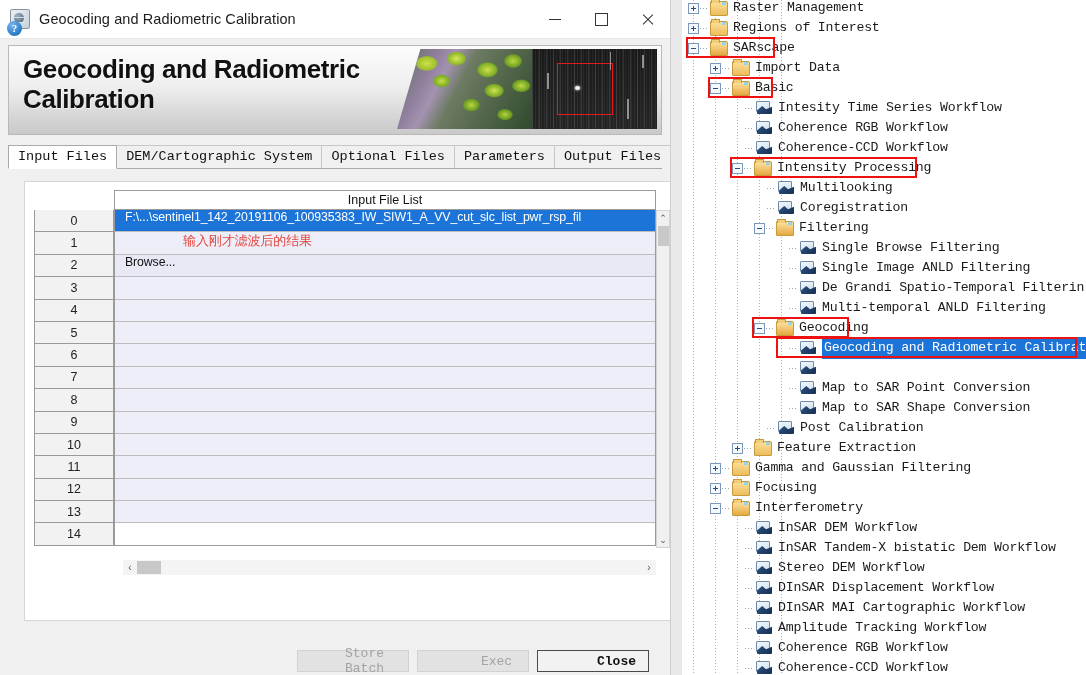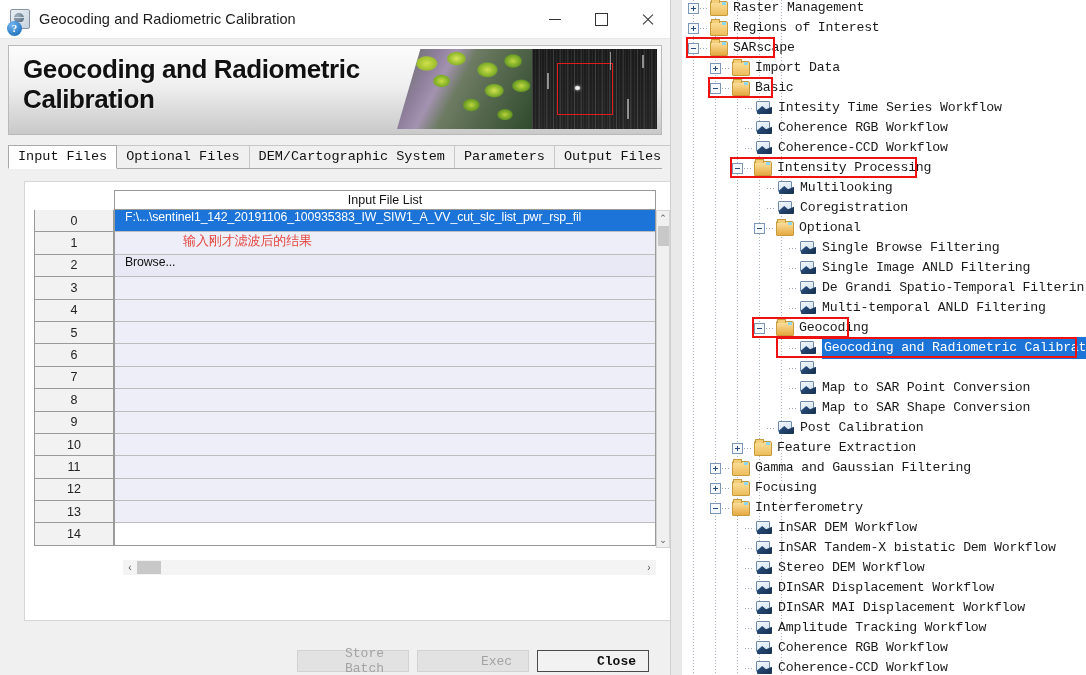--- a/index.html
+++ b/index.html
@@ -300,22 +300,22 @@
         <div class="streak" style="left:62%;top:4%;width:1.5px;height:22%;"></div>
         <div class="streak" style="left:88%;top:8%;width:2px;height:16%;"></div>
         <div class="streak" style="left:12%;top:30%;width:1.5px;height:20%;"></div>
         <div class="streak" style="left:76%;top:62%;width:1.5px;height:25%;"></div>
       </div>
     </div>
   </div>
 
   <div id="tabs">
       <div class="tab active">Input Files</div>
+      <div class="tab">DEM/Cartographic System</div>
       <div class="tab">Optional Files</div>
-      <div class="tab">DEM/Cartographic System</div>
       <div class="tab">Parameters</div>
       <div class="tab">Output Files</div>
     </div>
 
   <div id="panel">
     <div id="listwrap">
       <div id="list-header">Input File List</div>
       <div id="grid">
         <div id="rownums">
             <div class="rn">0</div>
@@ -474,21 +474,21 @@
     <div class="node" style="top: 198px; padding-left: 72px;">
       <span style="width: 12px; flex: 0 0 auto;"></span>
       <span class="dots"></span>
       <span class="tool"></span>
       <span class="lbl">Coregistration</span>
     </div>
     <div class="node" style="top: 218px; padding-left: 72px;">
       <span class="pm"></span>
       <span class="dots"></span>
       <span class="folder open"></span>
-      <span class="lbl">Optional</span>
+      <span class="lbl">Filtering</span>
     </div>
     <div class="node" style="top: 238px; padding-left: 94px;">
       <span style="width: 12px; flex: 0 0 auto;"></span>
       <span class="dots"></span>
       <span class="tool"></span>
       <span class="lbl">Single Browse Filtering</span>
     </div>
     <div class="node" style="top: 258px; padding-left: 94px;">
       <span style="width: 12px; flex: 0 0 auto;"></span>
       <span class="dots"></span>
@@ -589,21 +589,21 @@
     <div class="node" style="top: 578px; padding-left: 50px;">
       <span style="width: 12px; flex: 0 0 auto;"></span>
       <span class="dots"></span>
       <span class="tool"></span>
       <span class="lbl">DInSAR Displacement Workflow</span>
     </div>
     <div class="node" style="top: 598px; padding-left: 50px;">
       <span style="width: 12px; flex: 0 0 auto;"></span>
       <span class="dots"></span>
       <span class="tool"></span>
-      <span class="lbl">DInSAR MAI Displacement Workflow</span>
+      <span class="lbl">DInSAR MAI Cartographic Workflow</span>
     </div>
     <div class="node" style="top: 618px; padding-left: 50px;">
       <span style="width: 12px; flex: 0 0 auto;"></span>
       <span class="dots"></span>
       <span class="tool"></span>
       <span class="lbl">Amplitude Tracking Workflow</span>
     </div>
     <div class="node" style="top: 638px; padding-left: 50px;">
       <span style="width: 12px; flex: 0 0 auto;"></span>
       <span class="dots"></span>

